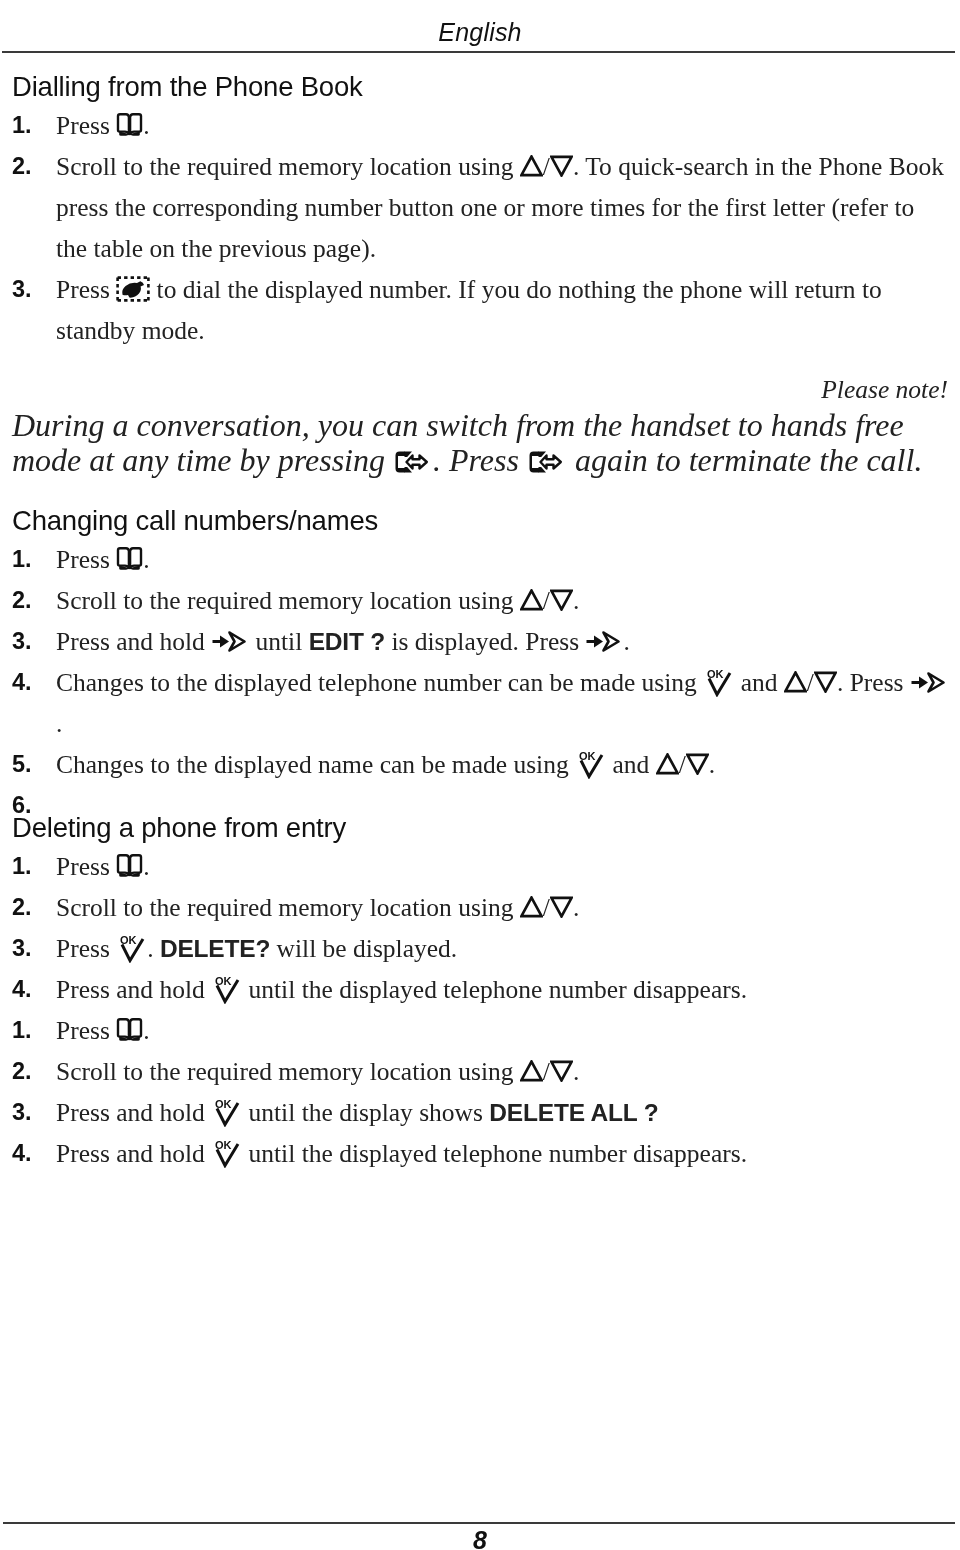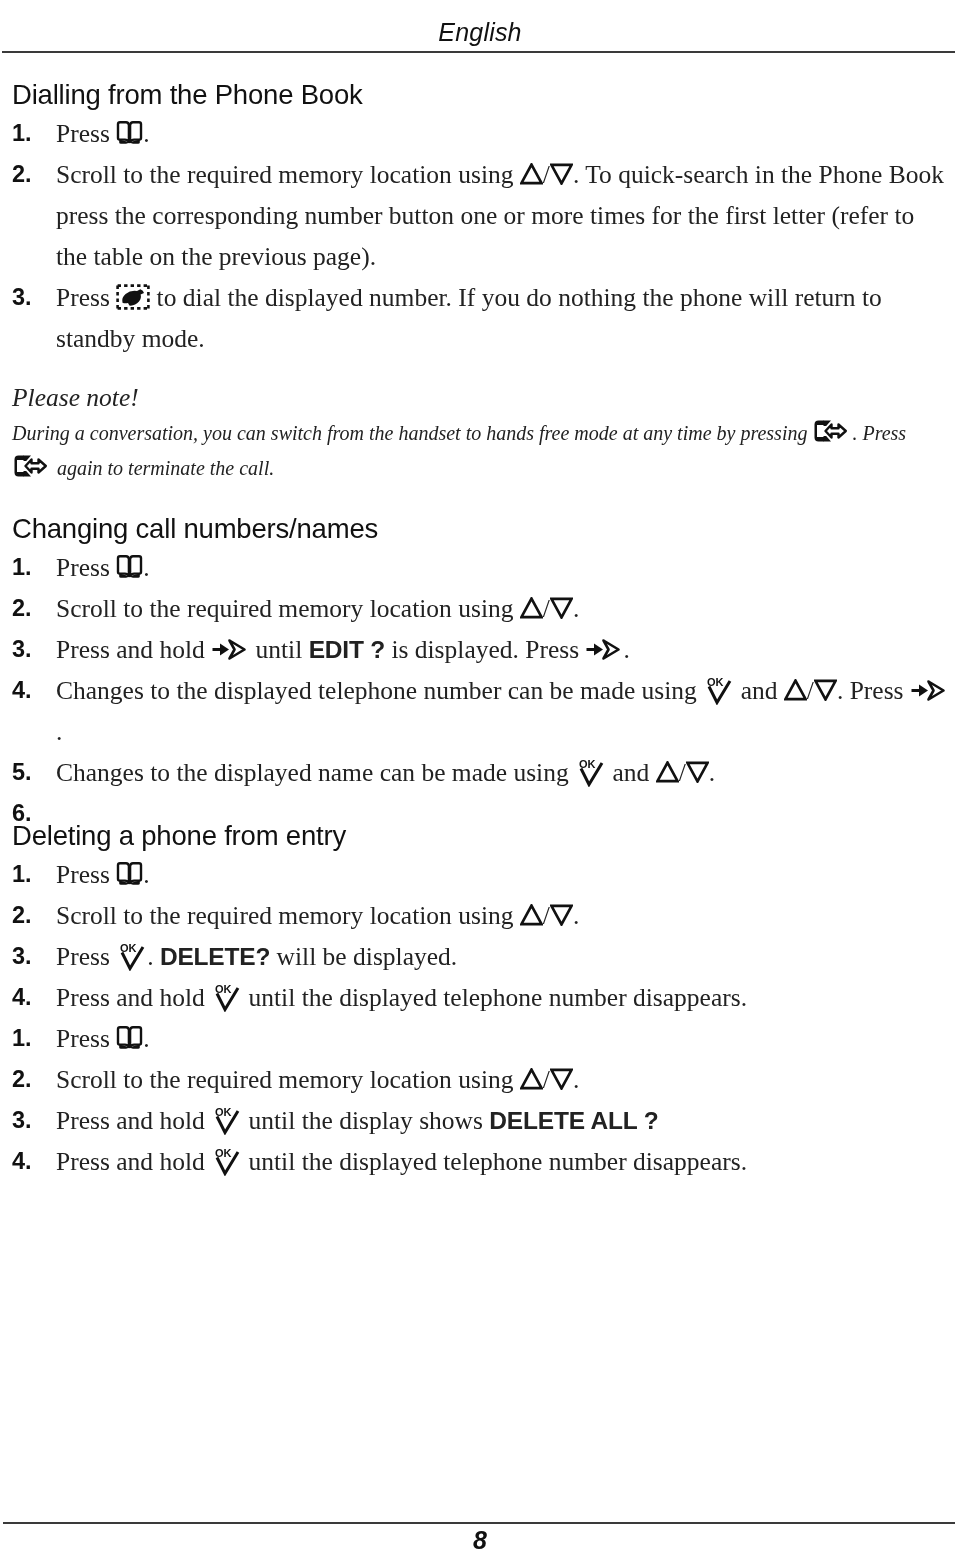--- a/index.html
+++ b/index.html
@@ -51,21 +51,21 @@
     left: 12px;
     top: 46px;
     width: 936px;
   }
 
   h2.section {
     font-family: "Liberation Sans", "DejaVu Sans", sans-serif;
     font-weight: normal;
     font-size: 27.5px;
     line-height: 34px;
-    margin: 16px 0 1px 0;
+    margin: 8px 0 1px 0;
     padding: 0;
     color: #111;
     letter-spacing: -0.2px;
   }
   h2.section.gap-before { margin-top: 26px; }
 
   ol.steps {
     list-style: none;
     margin: 0;
     padding: 0;
@@ -94,24 +94,25 @@
     margin-top: 21px;
     font-style: italic;
     font-size: 25px;
     line-height: 36px;
     color: #222;
   }
   .note-title {
     font-style: italic;
     font-size: 25.5px;
     line-height: 36px;
+    text-align: right;
   }
   .note-body {
     font-style: italic;
-    font-size: 20px;
+    font-size: 32px;
     line-height: 35px;
   }
 
   .bold-display {
     font-family: "Liberation Sans", "DejaVu Sans", sans-serif;
     font-weight: bold;
     font-style: normal;
     font-size: 24.5px;
     letter-spacing: -0.2px;
     margin-top: 8px;

